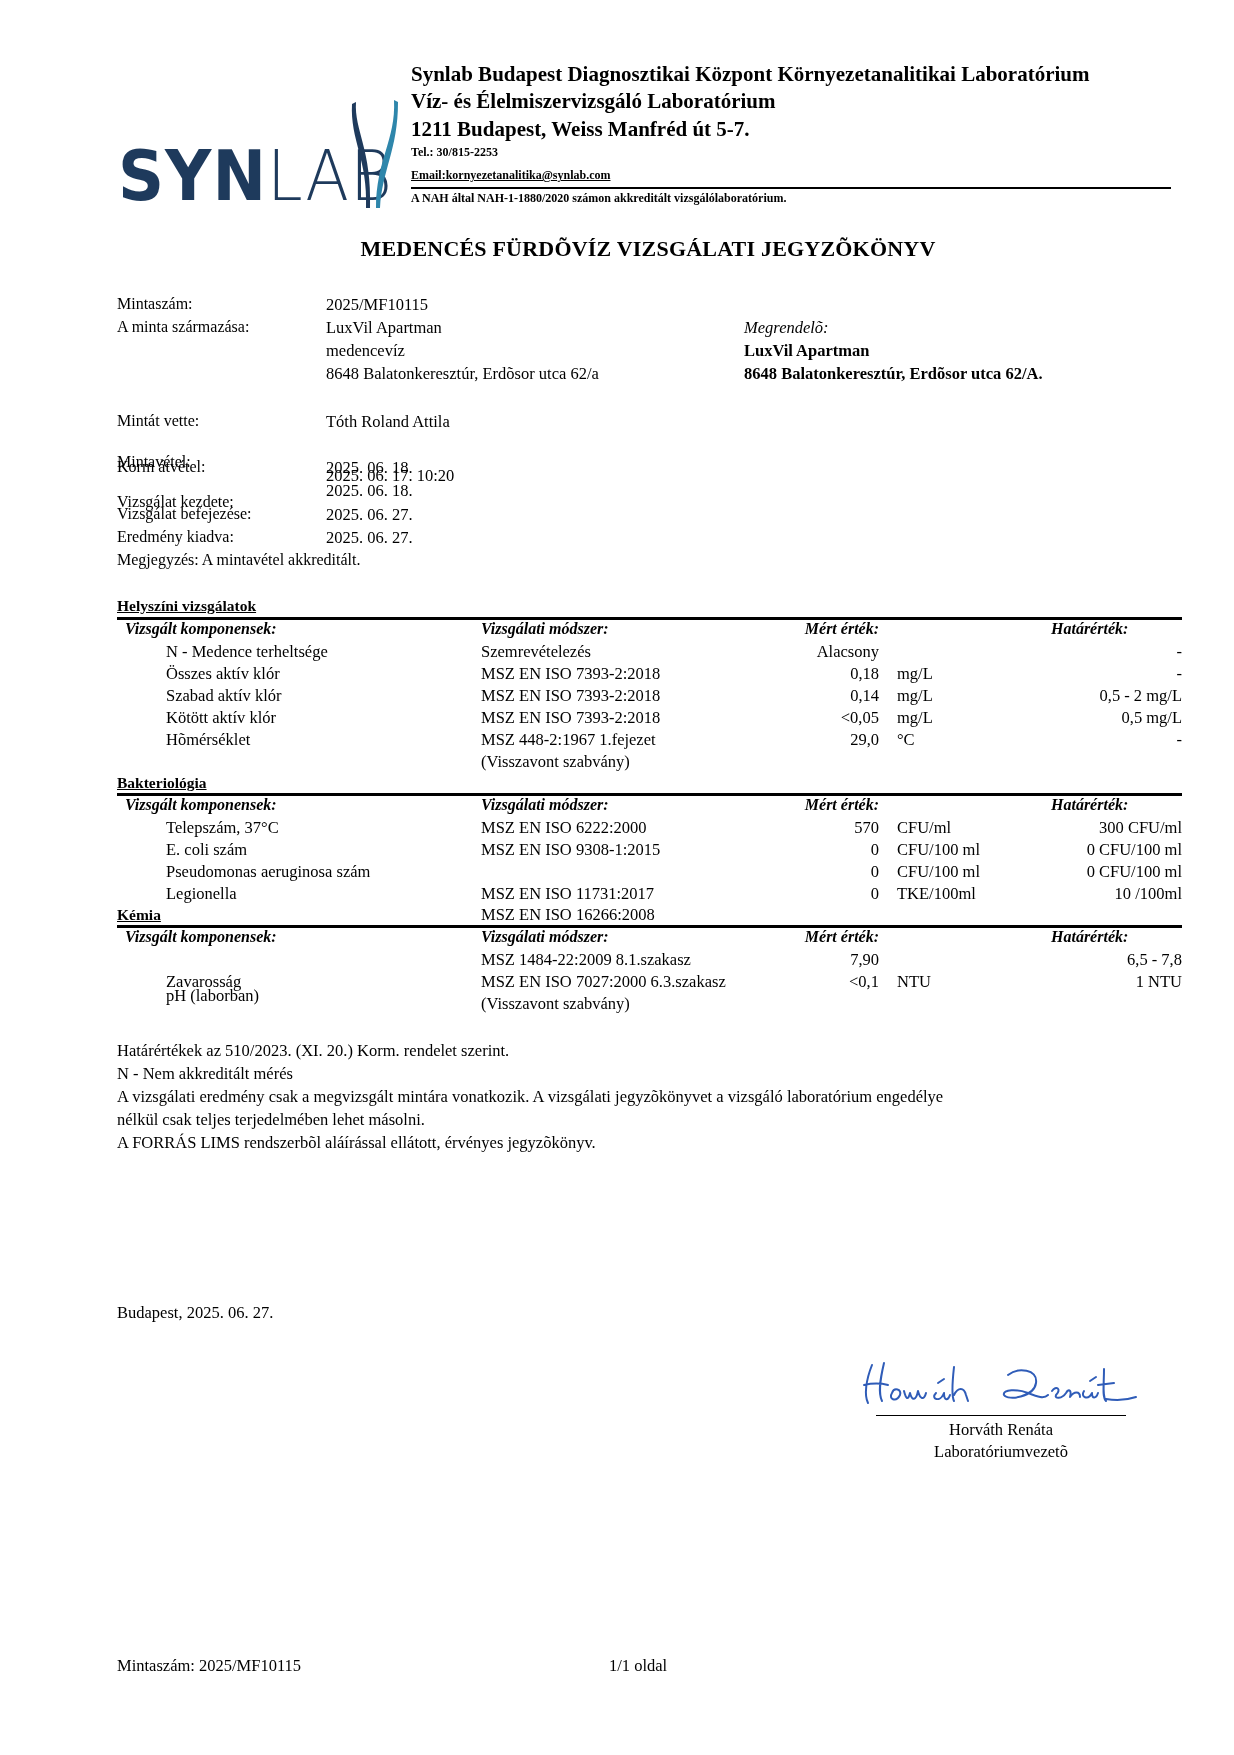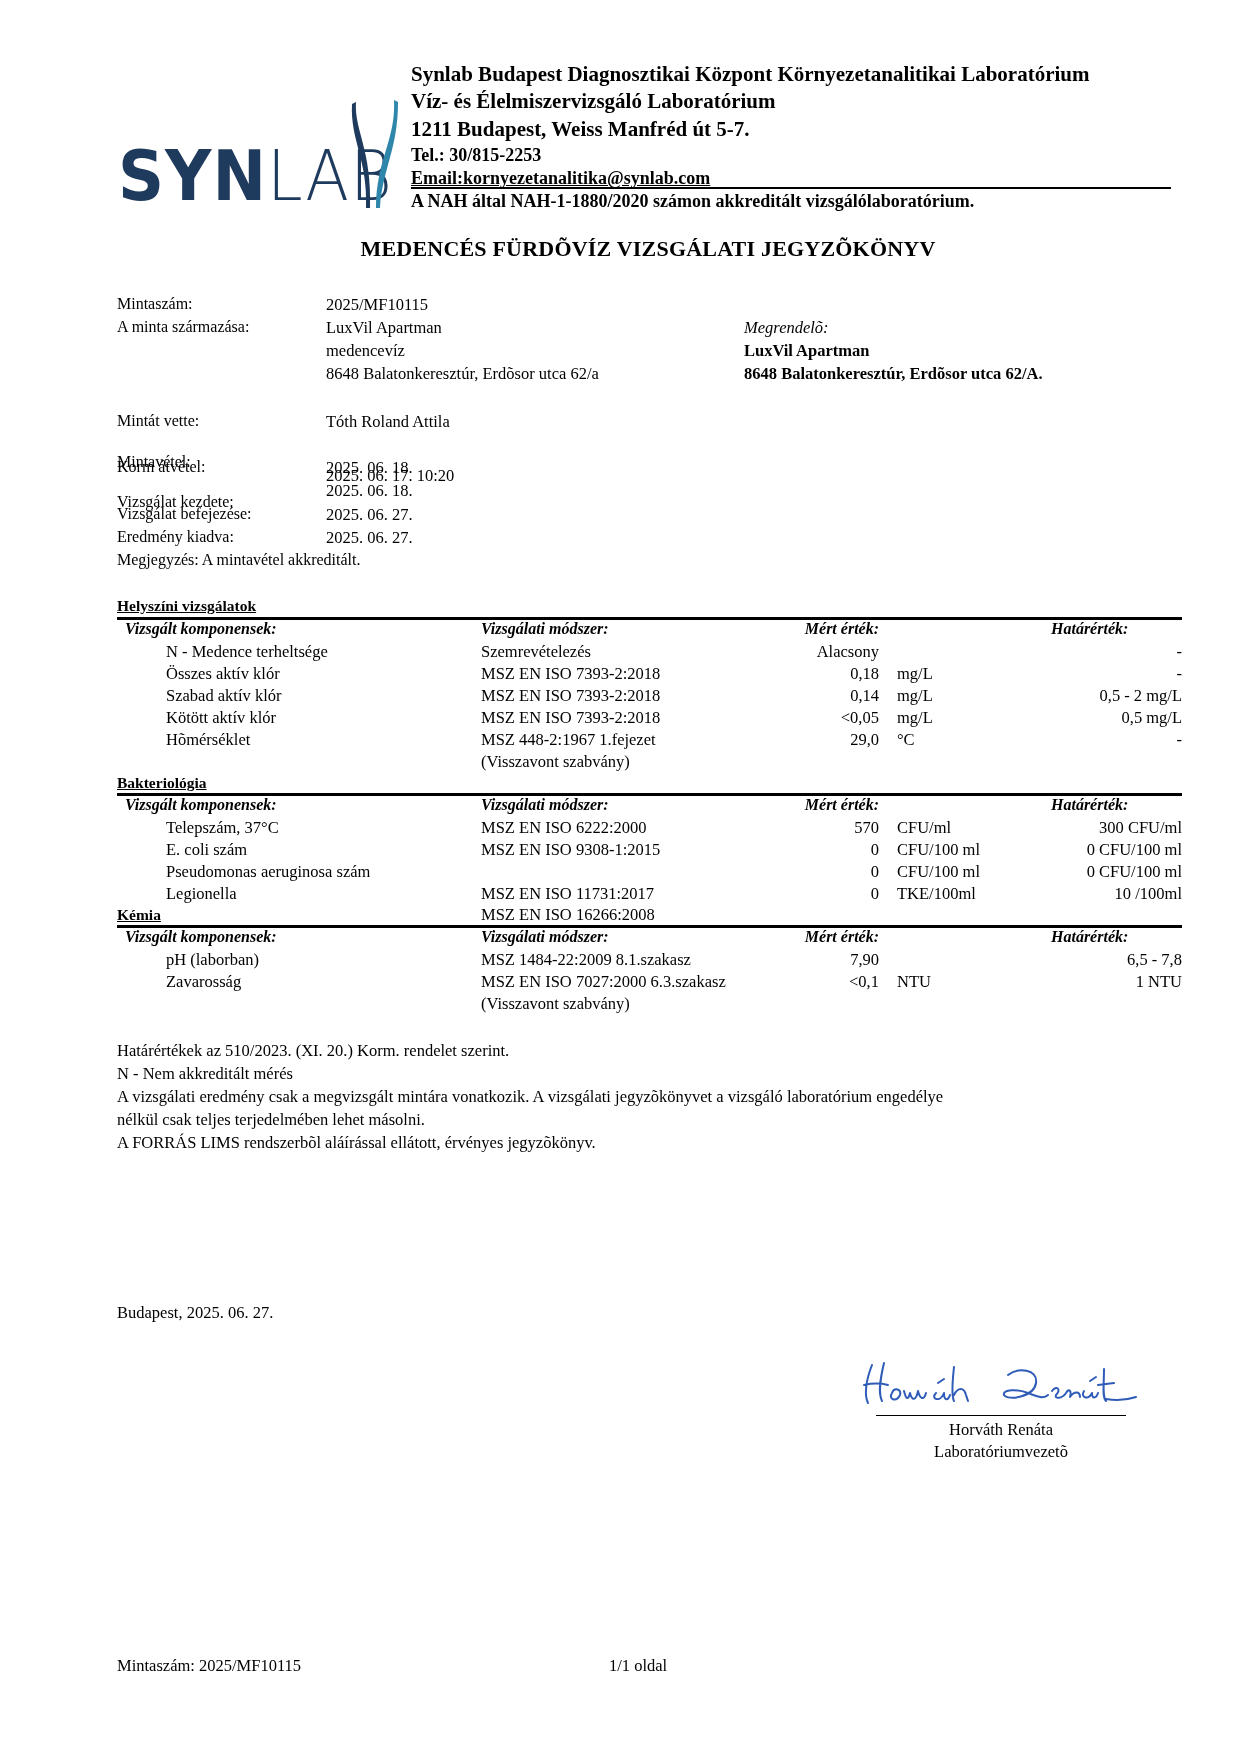--- a/index.html
+++ b/index.html
@@ -8,21 +8,21 @@
   .abs { position: absolute; white-space: nowrap; }
   
   .logo { position: absolute; left: 118px; top: 96px; width: 290px; height: 120px; }
   .logo-text { position: absolute; left: 0; top: 46px; font-family: "DejaVu Sans", "Liberation Sans", sans-serif;
                font-size: 64px; letter-spacing: 1px; color: #1e3a5c; line-height: 1; transform: scaleY(1.08); transform-origin: top left; }
   .logo-text b { font-weight: 900; }
   .logo-text span.light { font-weight: 200; }
   .logo-svg { position: absolute; left: 232px; top: 4px; }
   .hdr { left: 411px; font-weight: bold; font-family: "Liberation Serif", serif; }
   .hdr-l { font-size: 21px; }
-  .hdr-s { font-size: 18px; }
+  .hdr-s { font-size: 12px; }
   .hdr-rule { position: absolute; left: 411px; top: 187px; width: 760px; height: 2px; background: #000; }
   .email { text-decoration: underline; }
   
   .title { left: 0; width: 1296px; text-align: center; top: 236px; font-size: 22px; font-weight: bold;
            letter-spacing: 0.2px; }
   
   .lbl { left: 117px; font-size: 16px; }
   .val { left: 326px; font-size: 16.5px; }
   .ord { left: 744px; font-size: 16.5px; }
   .ord-i { font-style: italic; }
@@ -175,21 +175,21 @@
 </div>
 
 <div class="abs sec-title" style="top:906px;">Kémia</div>
 <div class="sec-rule" style="top:925px;"></div>
 <div class="abs colh c-comp" style="top:928px;">Vizsgált komponensek:</div>
 <div class="abs colh c-meth" style="top:928px;">Vizsgálati módszer:</div>
 <div class="abs colh c-val" style="top:928px;">Mért érték:</div>
 <div class="abs colh c-limh" style="top:928px;">Határérték:</div>
 
 <div>
-  <div class="abs row comp-item" style="top:950px;text-align:right;">pH (laborban)</div>
+  <div class="abs row comp-item" style="top:986px;text-align:right;">pH (laborban)</div>
   <div class="abs row c-meth" style="top:950px;">MSZ 1484-22:2009 8.1.szakasz</div>
   <div class="abs row c-val" style="top:950px;">7,90</div>
   <div class="abs row c-unit" style="top:950px;"></div>
   <div class="abs row c-lim" style="top:950px;">6,5 - 7,8</div>
 </div>
 <div>
   <div class="abs row comp-item" style="top:972px;">Zavarosság</div>
   <div class="abs row c-meth" style="top:972px;">MSZ EN ISO 7027:2000 6.3.szakasz</div>
   <div class="abs row c-meth" style="top:994px;">(Visszavont szabvány)</div>
   <div class="abs row c-val" style="top:972px;">&lt;0,1</div>

